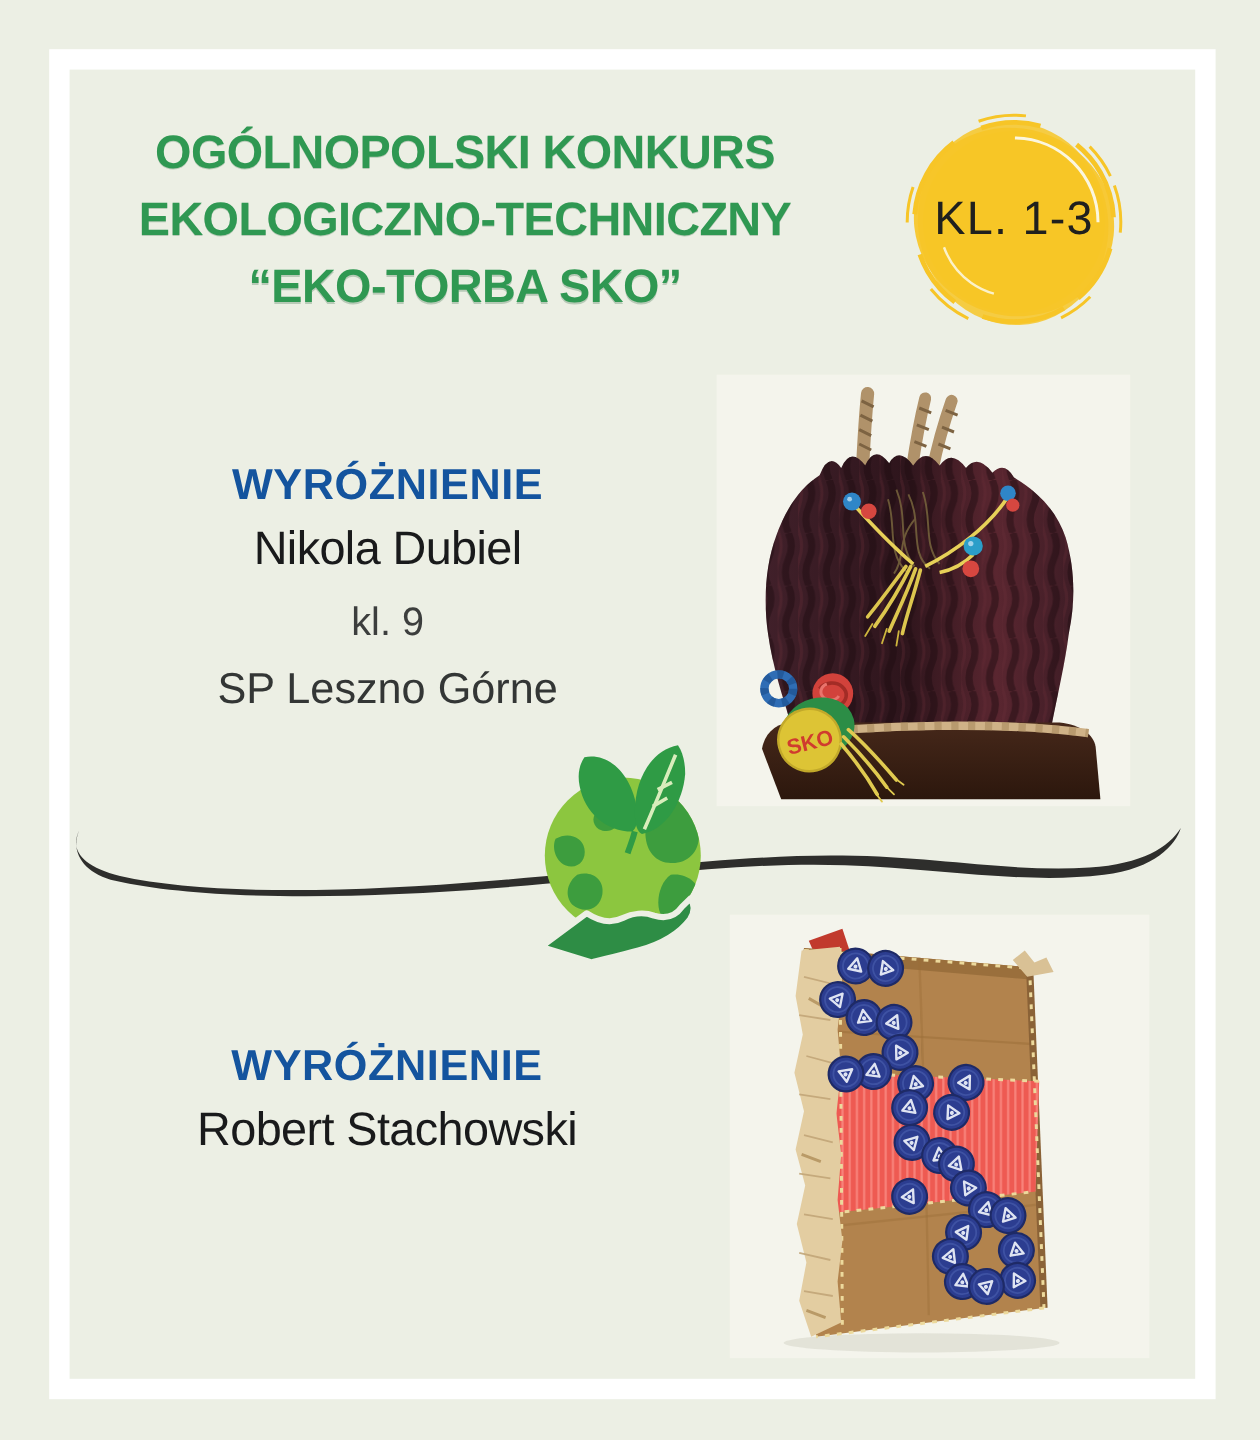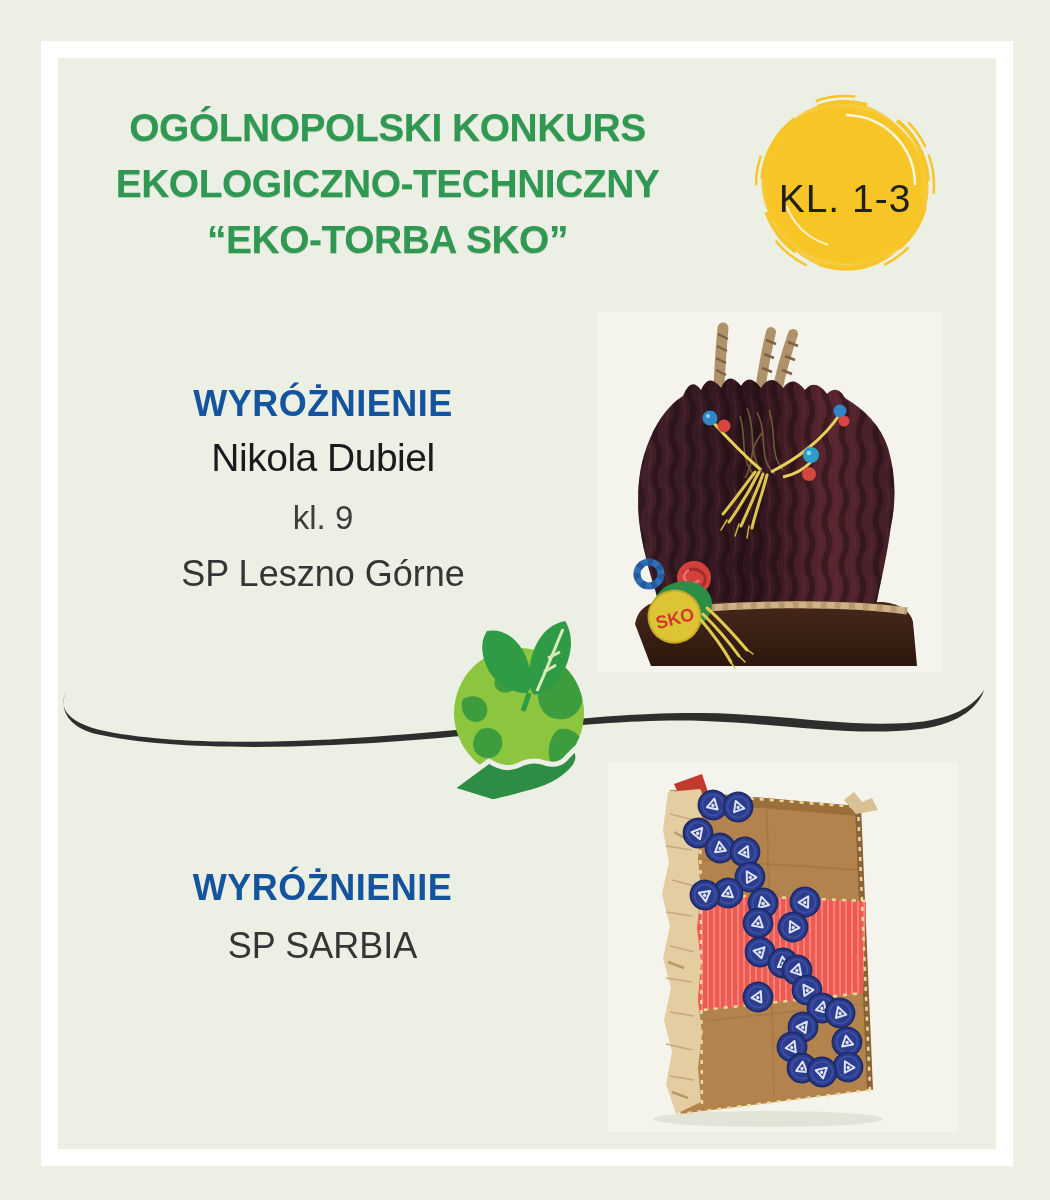--- a/index.html
+++ b/index.html
@@ -12,21 +12,21 @@
     border:17px solid #FFFFFF;pointer-events:none;
   }
   .title{
     position:absolute;left:60px;top:100px;width:655px;text-align:center;
     color:#2F9852;font-weight:800;font-size:39px;line-height:56px;
     letter-spacing:-0.5px;text-shadow:0 1px 0 rgba(26,92,48,0.25);
   }
   .badge{position:absolute;left:748px;top:88px;width:194px;height:194px;}
   .badge svg{position:absolute;left:0;top:0;}
   .badge-label{
-    position:absolute;left:0;top:16px;width:100%;height:100%;
+    position:absolute;left:0;top:0;width:100%;height:100%;
     display:flex;align-items:center;justify-content:center;
     font-size:39px;font-weight:500;color:#20201e;letter-spacing:1px;
     padding-bottom:4px;box-sizing:border-box;
   }
   .award{position:absolute;text-align:center;padding-left:45px;}
   .award-1{left:58px;top:382px;width:440px;}
   .award-2{left:45px;top:866px;width:465px;}
   .award-heading{font-size:36px;line-height:44px;font-weight:800;color:#14549E;letter-spacing:0.5px;}
   .award-name{font-size:39px;line-height:48px;font-weight:400;color:#191a1b;margin-top:8px;letter-spacing:-0.5px;}
   .award-class{font-size:33px;line-height:40px;font-weight:400;color:#3c3e3d;margin-top:16px;}
@@ -181,21 +181,21 @@
         <path d="M97,55 L109,48"></path>
         <path d="M101,41 L113,35"></path>
       </g>
       <path d="M82,76 C80,84 78,88 76,94" stroke="#2f9b45" stroke-width="5" fill="none"></path>
     </g>
     <path d="M4,172 L42,144 C54,152 64,152 72,148 C80,144 90,143 98,146 C108,149 116,146 121,139 L128,132 C132,136 132,143 128,149 C119,161 103,170 85,175 C67,180 53,183 46,185 Z" fill="#2e8d45" stroke="#ECEFE4" stroke-width="5" stroke-linejoin="round"></path>
   </svg>
 
   <section class="award award-2">
     <div class="award-heading">WYRÓŻNIENIE</div>
-    <div class="award-school">SP SARBIA</div>
+    <div class="award-name">Robert Stachowski</div>
   </section>
 
   <svg class="photo photo-2" width="350" height="370" viewBox="0 0 350 370">
     <defs>
       <pattern id="corr" width="6" height="12" patternUnits="userSpaceOnUse">
         <rect width="6" height="12" fill="#ee5a52"></rect>
         <rect x="3.2" width="1.8" height="12" fill="#f8837b"></rect>
       </pattern>
       <g id="cap">
         <circle r="14.5" fill="#2c3d90"></circle>

